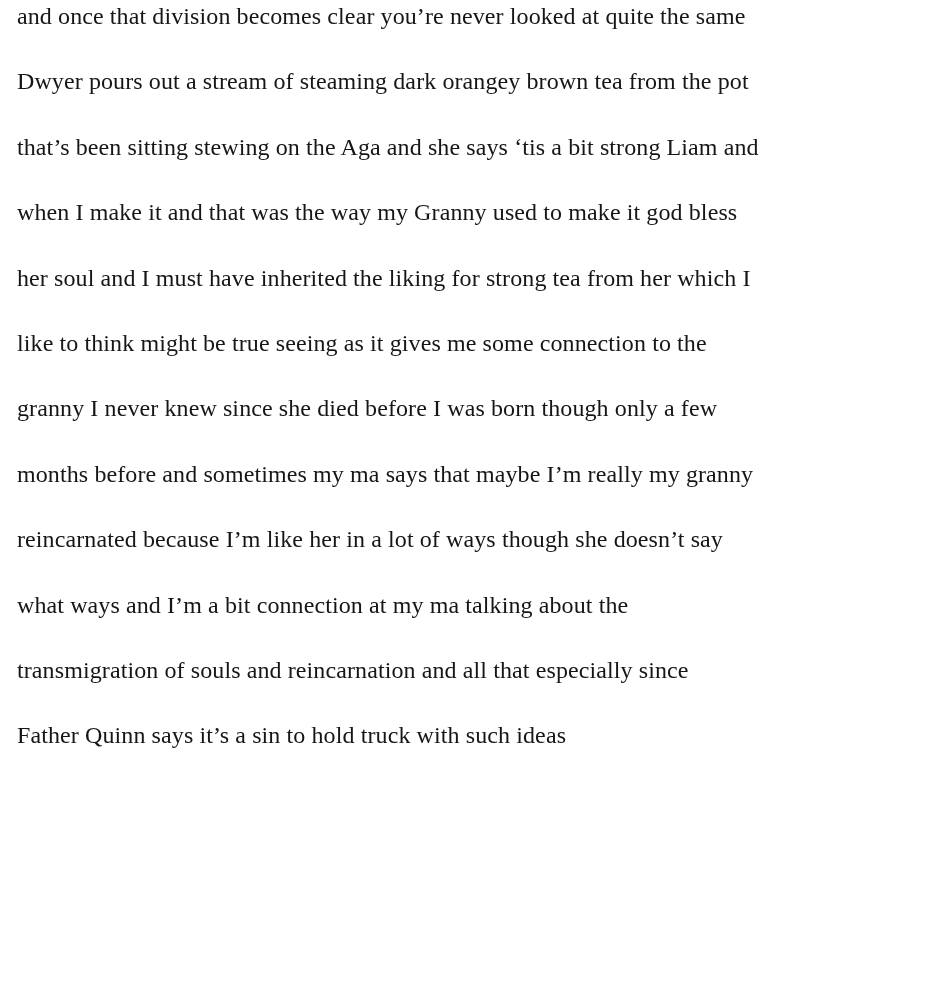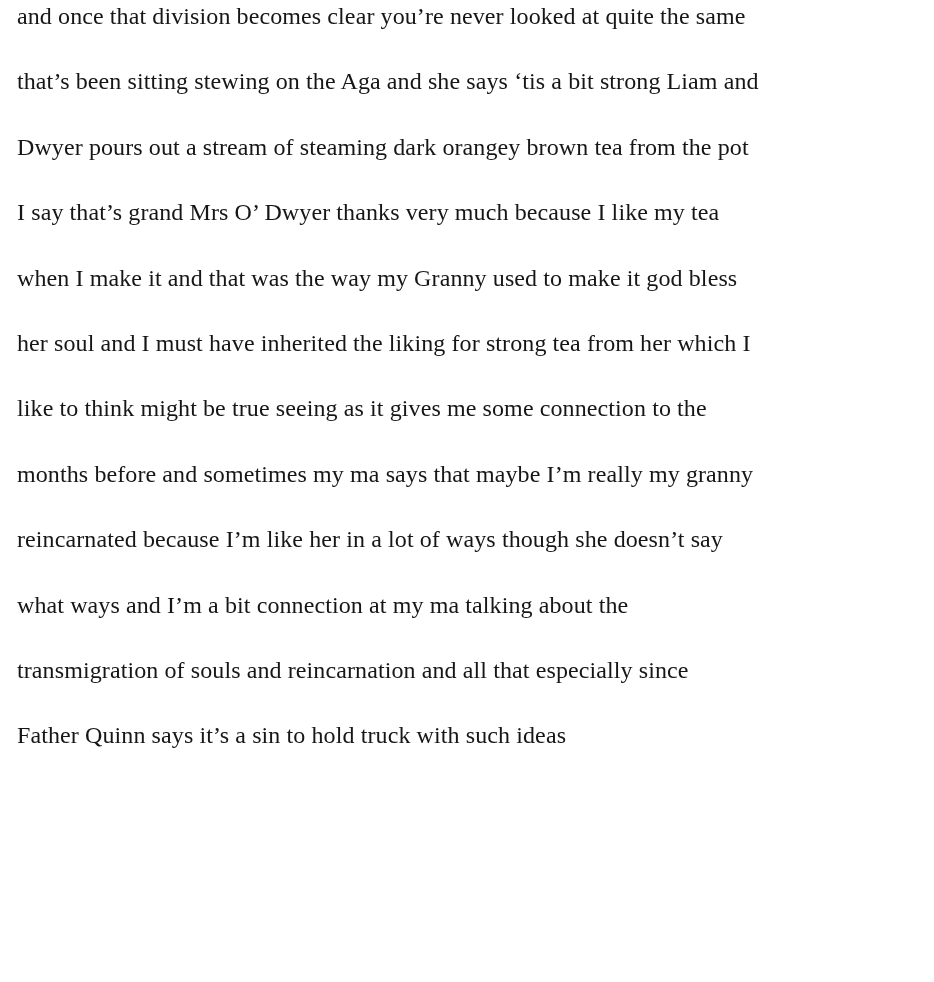--- a/index.html
+++ b/index.html
@@ -30,25 +30,25 @@
     white-space: nowrap;
     letter-spacing: 0.1px;
   }
 </style>
 </head>
 <body>
 
 <div class="page">
   <div class="text-block">
     <div class="text-line">and once that division becomes clear you’re never looked at quite the same</div>
+    <div class="text-line">Dwyer pours out a stream of steaming dark orangey brown tea from the pot</div>
     <div class="text-line">that’s been sitting stewing on the Aga and she says ‘tis a bit strong Liam and</div>
-    <div class="text-line">Dwyer pours out a stream of steaming dark orangey brown tea from the pot</div>
-    <div class="text-line">I say that’s grand Mrs O’ Dwyer thanks very much because I like my tea</div>
     <div class="text-line">when I make it and that was the way my Granny used to make it god bless</div>
     <div class="text-line">her soul and I must have inherited the liking for strong tea from her which I</div>
     <div class="text-line">like to think might be true seeing as it gives me some connection to the</div>
+    <div class="text-line">granny I never knew since she died before I was born though only a few</div>
     <div class="text-line">months before and sometimes my ma says that maybe I’m really my granny</div>
     <div class="text-line">reincarnated because I’m like her in a lot of ways though she doesn’t say</div>
     <div class="text-line">what ways and I’m a bit connection at my ma talking about the</div>
     <div class="text-line">transmigration of souls and reincarnation and all that especially since</div>
     <div class="text-line">Father Quinn says it’s a sin to hold truck with such ideas</div>
   </div>
 </div>
 
 </body></html>

